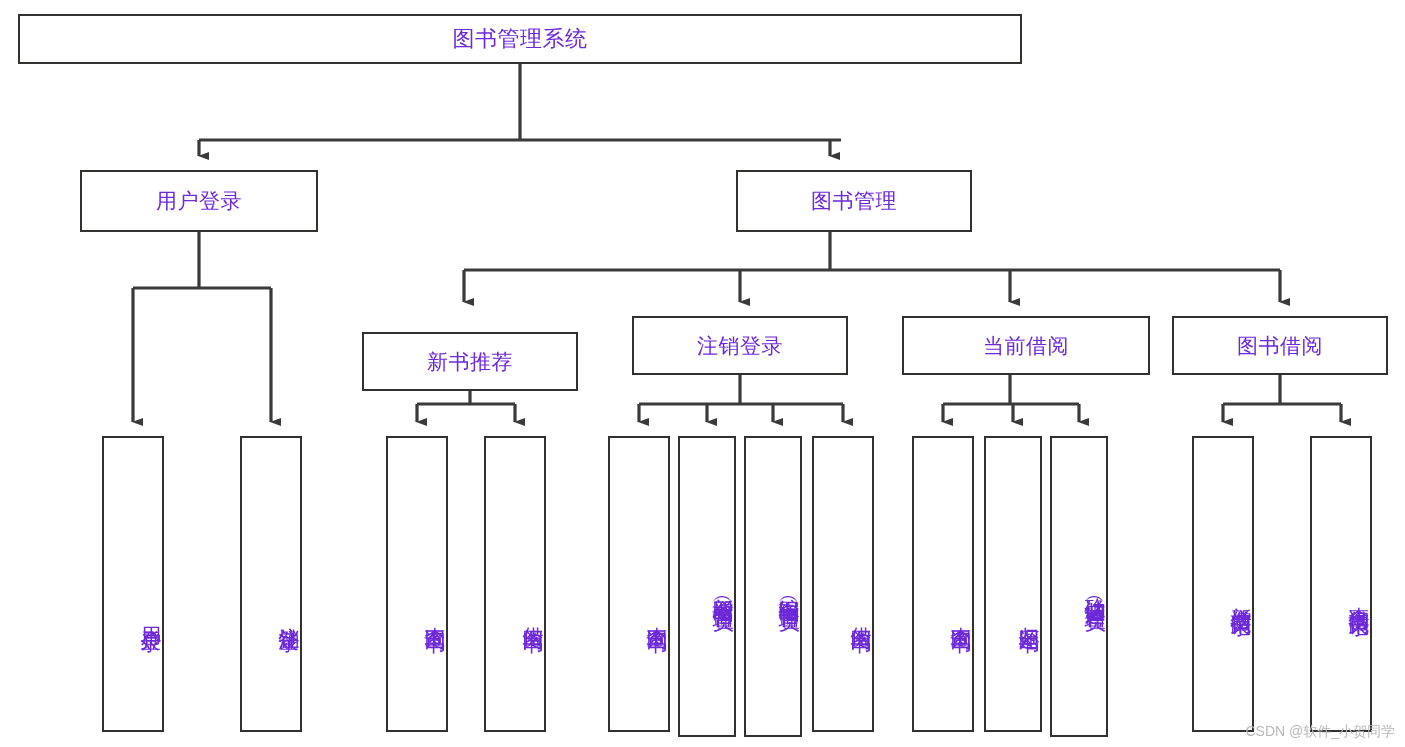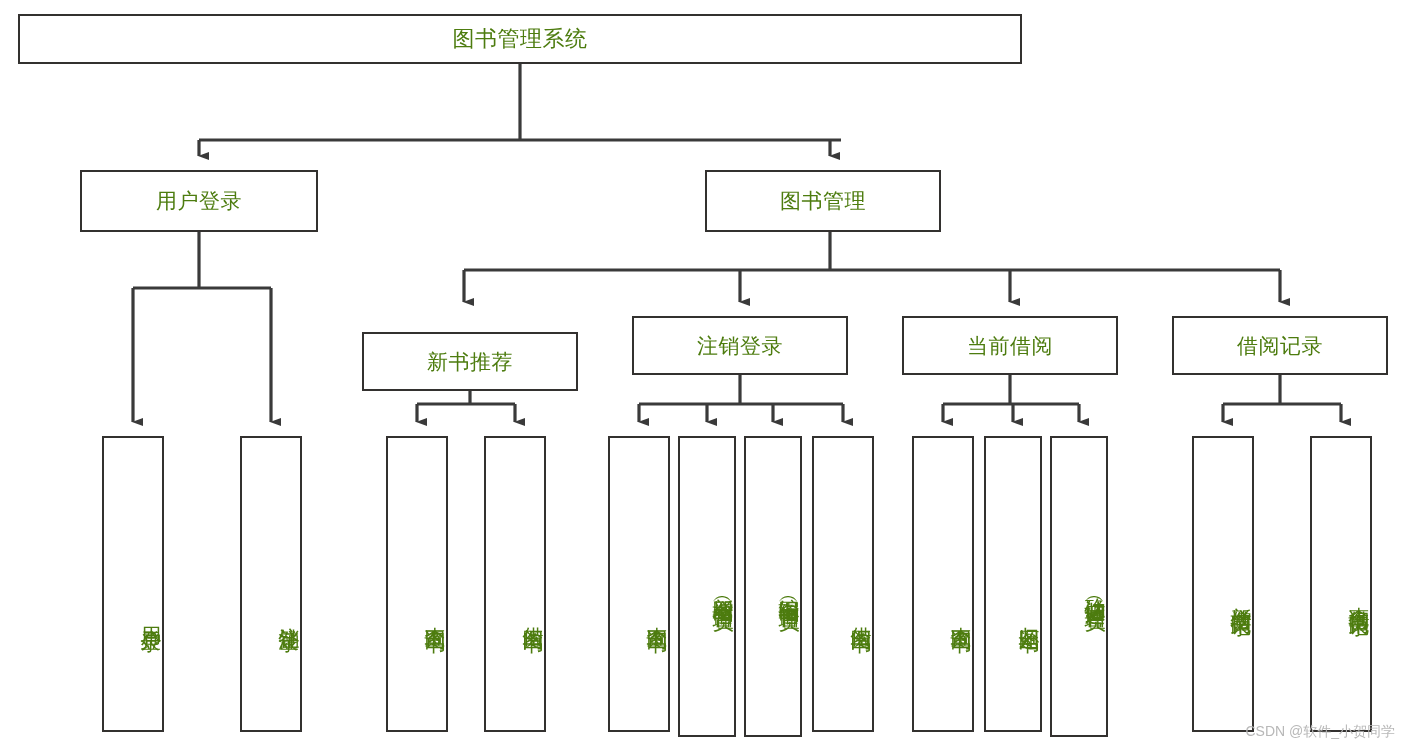--- a/index.html
+++ b/index.html
@@ -26,21 +26,21 @@
     pointer-events: none;
   }
   .node {
     position: absolute;
     box-sizing: border-box;
     background: #ffffff;
     border: 2px solid #33312f;
     display: flex;
     align-items: center;
     justify-content: center;
-    color: #4d7c0f;
+    color: #6d28d9;
   }
   .node.horizontal {
     font-size: 21px;
     letter-spacing: 0.5px;
   }
   .node.vertical {
     writing-mode: vertical-rl;
     text-orientation: upright;
     font-size: 21px;
     align-items: flex-start;
@@ -122,35 +122,35 @@
     </g>
   </svg>
 
   <div class="node horizontal root" style="left:18px; top:14px; width:1004px; height:50px;">
     <span>图书管理系统</span>
   </div>
 
   <div class="node horizontal" style="left:80px; top:170px; width:238px; height:62px;">
     <span>用户登录</span>
   </div>
-  <div class="node horizontal" style="left:705px; top:170px; width:236px; height:62px;">
+  <div class="node horizontal" style="left:736px; top:170px; width:236px; height:62px;">
     <span>图书管理</span>
   </div>
 
   <div class="node horizontal" style="left:362px; top:332px; width:216px; height:59px;">
     <span>新书推荐</span>
   </div>
   <div class="node horizontal" style="left:632px; top:316px; width:216px; height:59px;">
     <span>注销登录</span>
   </div>
-  <div class="node horizontal" style="left:902px; top:316px; width:216px; height:59px;">
+  <div class="node horizontal" style="left:902px; top:316px; width:248px; height:59px;">
     <span>当前借阅</span>
   </div>
   <div class="node horizontal" style="left:1172px; top:316px; width:216px; height:59px;">
-    <span>借阅记录</span>
+    <span>图书借阅</span>
   </div>
 
   <div class="node vertical" style="left:102px; top:436px; width:62px; height:296px; padding-top:60px;">
     <span class="vtext">用户登录</span>
   </div>
   <div class="node vertical" style="left:240px; top:436px; width:62px; height:296px; padding-top:60px;">
     <span class="vtext">注销登录</span>
   </div>
 
   <div class="node vertical" style="left:386px; top:436px; width:62px; height:296px; padding-top:60px;">

